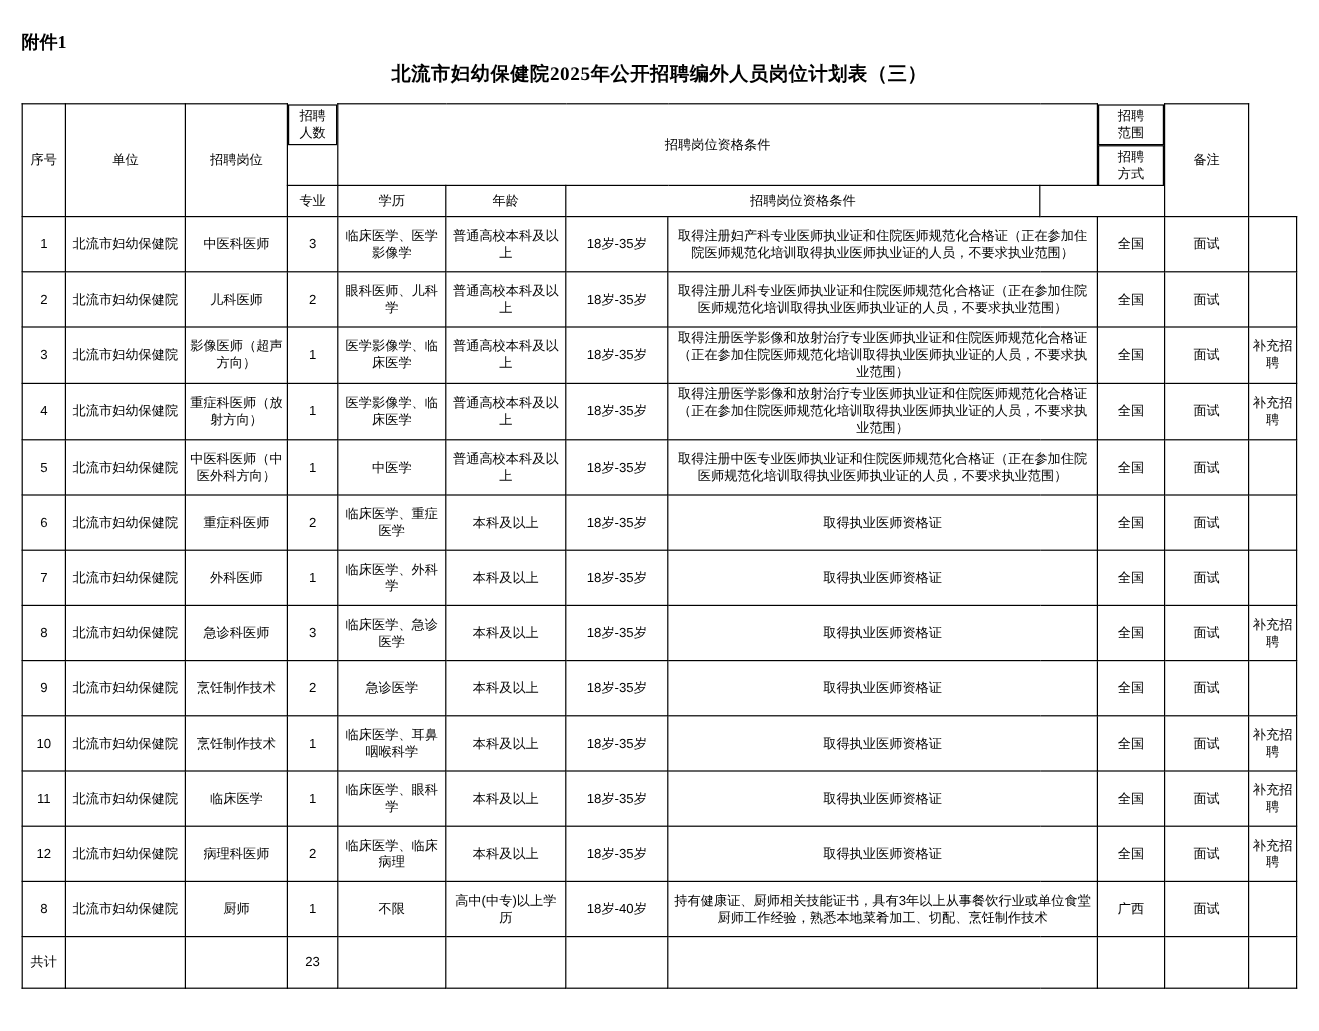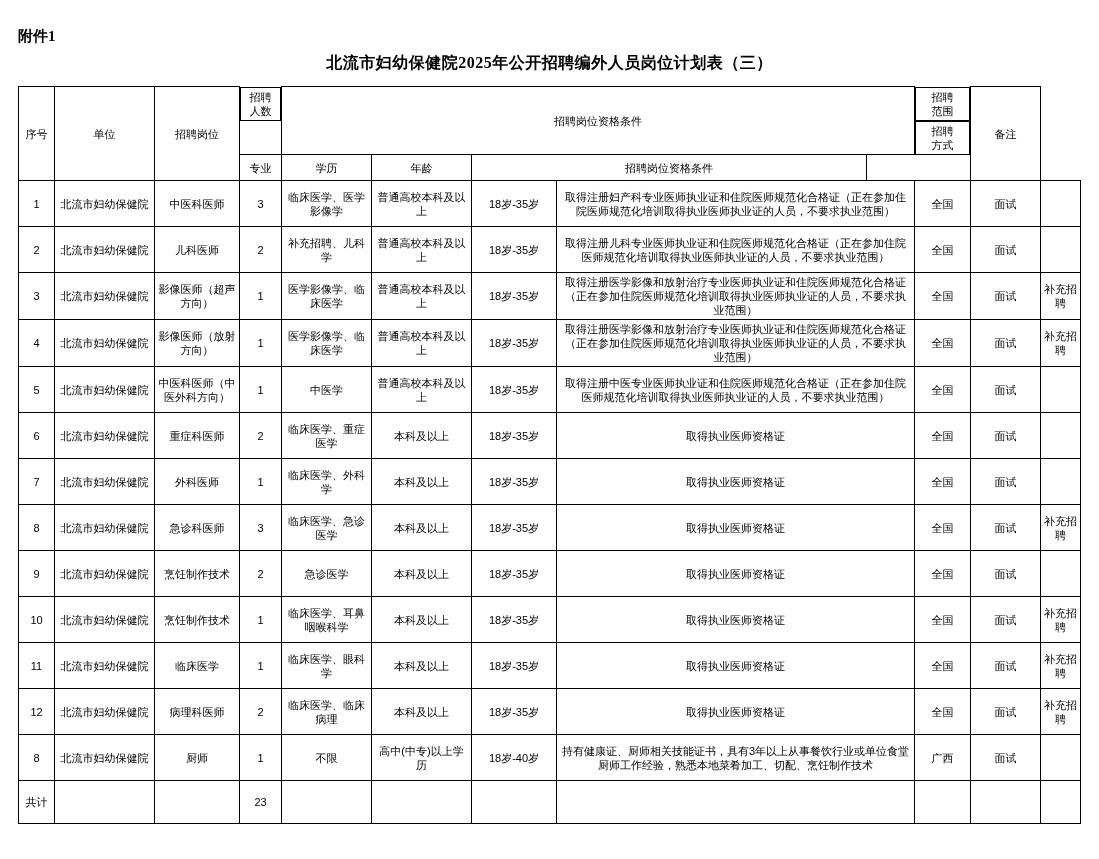--- a/index.html
+++ b/index.html
@@ -133,21 +133,21 @@
         <td colspan="2" class="req-cell">取得注册妇产科专业医师执业证和住院医师规范化合格证（正在参加住院医师规范化培训取得执业医师执业证的人员，不要求执业范围）</td>
         <td>全国</td>
         <td>面试</td>
         <td></td>
       </tr>
       <tr class="row-tall">
         <td>2</td>
         <td>北流市妇幼保健院</td>
         <td>儿科医师</td>
         <td>2</td>
-        <td>补充招聘、儿科学</td>
+        <td>眼科医师、儿科学</td>
         <td>普通高校本科及以上</td>
         <td>18岁-35岁</td>
         <td colspan="2" class="req-cell">取得注册儿科专业医师执业证和住院医师规范化合格证（正在参加住院医师规范化培训取得执业医师执业证的人员，不要求执业范围）</td>
         <td>全国</td>
         <td>面试</td>
         <td></td>
       </tr>
       <tr class="row-tall">
         <td>3</td>
         <td>北流市妇幼保健院</td>
@@ -157,21 +157,21 @@
         <td>普通高校本科及以上</td>
         <td>18岁-35岁</td>
         <td colspan="2" class="req-cell">取得注册医学影像和放射治疗专业医师执业证和住院医师规范化合格证（正在参加住院医师规范化培训取得执业医师执业证的人员，不要求执业范围）</td>
         <td>全国</td>
         <td>面试</td>
         <td>补充招聘</td>
       </tr>
       <tr class="row-tall">
         <td>4</td>
         <td>北流市妇幼保健院</td>
-        <td>影像医师（放射方向）</td>
+        <td>重症科医师（放射方向）</td>
         <td>1</td>
         <td>医学影像学、临床医学</td>
         <td>普通高校本科及以上</td>
         <td>18岁-35岁</td>
         <td colspan="2" class="req-cell">取得注册医学影像和放射治疗专业医师执业证和住院医师规范化合格证（正在参加住院医师规范化培训取得执业医师执业证的人员，不要求执业范围）</td>
         <td>全国</td>
         <td>面试</td>
         <td>补充招聘</td>
       </tr>
       <tr class="row-tall">

